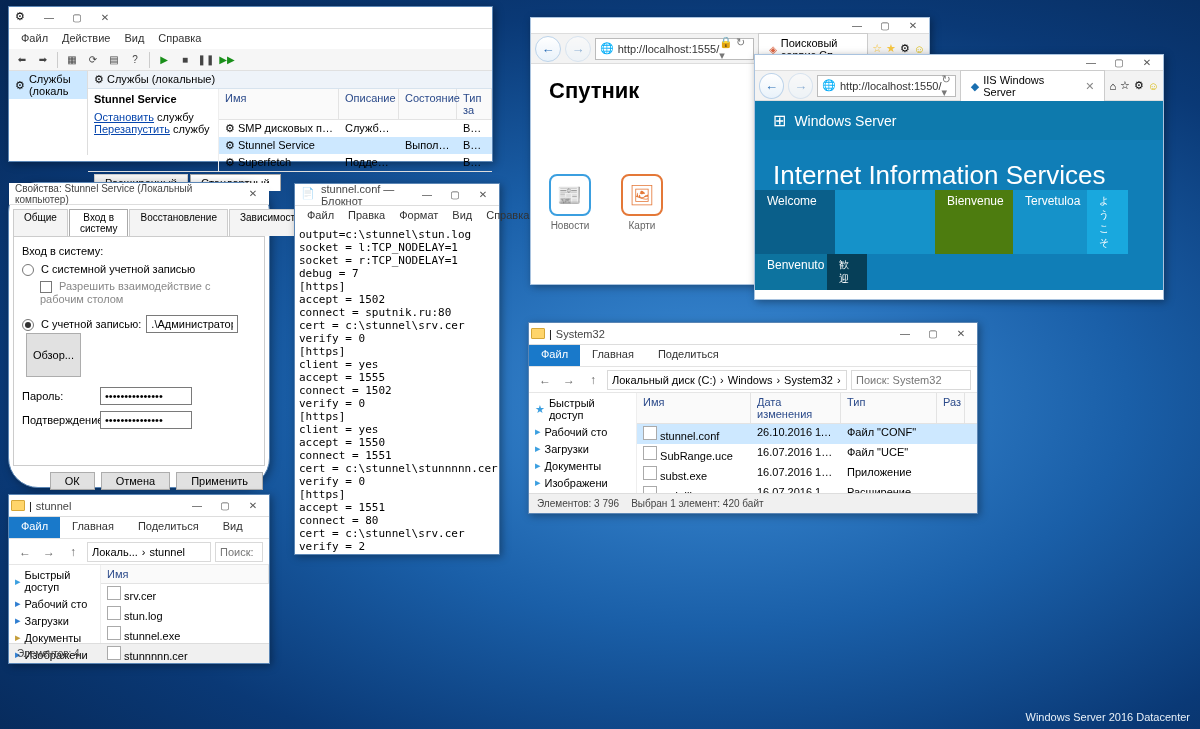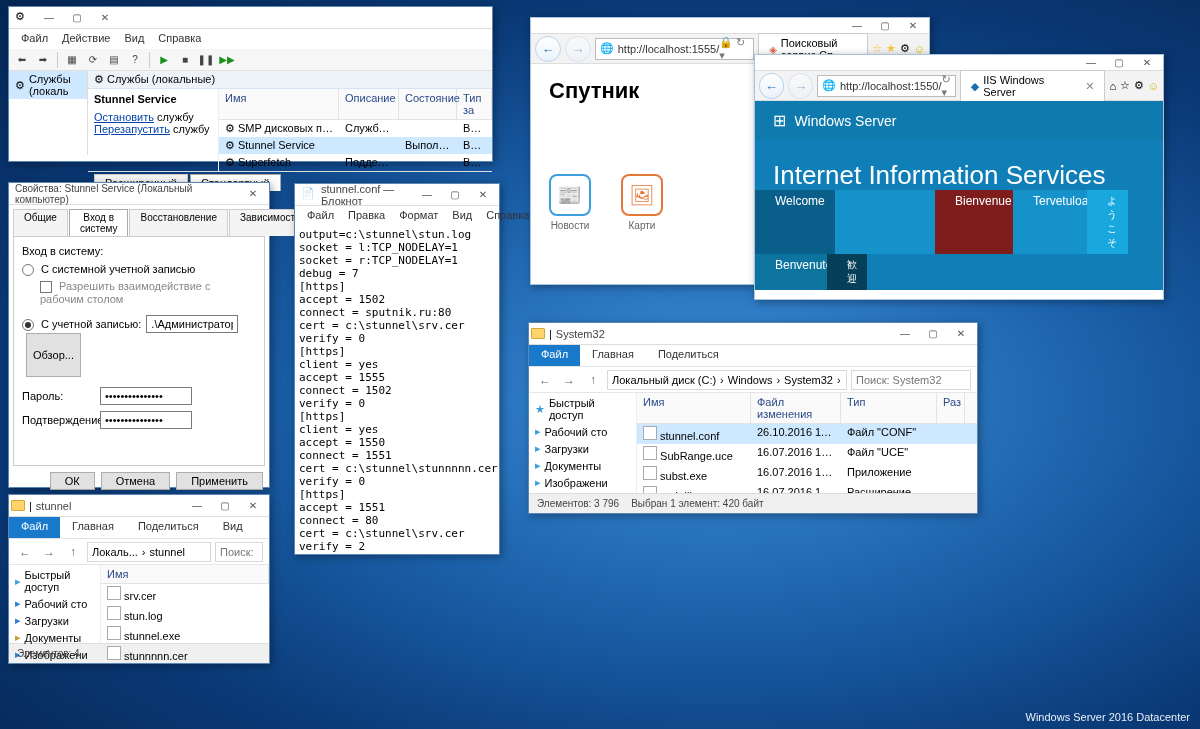--- a/index.html
+++ b/index.html
@@ -38,21 +38,21 @@
 .cbox { width: 12px; height: 12px; border: 1px solid #777; display: inline-block; vertical-align: middle; margin-right: 4px; }
 .icon-file { width: 14px; height: 14px; background: #fff; border: 1px solid #aaa; display: inline-block; position: relative; }
 .icon-folder { width: 14px; height: 11px; background: #ffd56b; border: 1px solid #d6a738; display: inline-block; border-radius: 1px; }
 .ie-toolbar { height: 30px; background: #f3f3f3; display: flex; align-items: center; padding: 2px 4px; gap: 4px; border-bottom: 1px solid #ddd; }
 .ie-navbtn { width: 26px; height: 26px; border: 1px solid #bcd3ea; border-radius: 50%; display: flex; align-items: center; justify-content: center; color: #2b6fb6; font-size: 13px; background: linear-gradient(#fff,#e9f2fa); }
 .ie-addr { flex: 1; height: 22px; border: 1px solid #bbb; background: #fff; display: flex; align-items: center; padding: 0 4px; font-size: 11px; color: #333; }
 .ie-tab { border: 1px solid #ccc; border-bottom: none; padding: 3px 10px; font-size: 11px; background: #fff; display: flex; align-items: center; gap: 4px; }
 .iis-banner { background: #0e7aad; color: #fff; padding: 10px 18px; font-size: 14px; display: flex; align-items: center; gap: 8px; }
 .iis-body { background: #107eb7; color: #fff; padding: 20px 18px; height: 150px; position: relative; }
 .iis-title { font-size: 26px; font-weight: 300; }
-.tile { padding: 4px 20px; font-size: 12px; color: #fff; }
+.tile { padding: 4px 12px; font-size: 12px; color: #fff; }
 .explorer-nav { height: 26px; background: #fff; display: flex; align-items: center; gap: 4px; padding: 2px 6px; border-bottom: 1px solid #e6e6e6; }
 .navarrow { width: 20px; text-align: center; color: #666; font-size: 12px; }
 .breadcrumb { flex: 1; border: 1px solid #d9d9d9; height: 20px; display: flex; align-items: center; padding: 0 4px; font-size: 11px; gap: 4px; }
 .searchbox { width: 120px; border: 1px solid #d9d9d9; height: 20px; padding: 0 4px; font-size: 11px; color: #888; }
 .ribbon-tabs { height: 22px; background: #fff; display: flex; gap: 0; font-size: 11px; border-bottom: 1px solid #e3e3e3; }
 .ribbon-tab { padding: 3px 12px; color: #333; }
 .ribbon-tab.file { background: #1979ca; color: #fff; }
 .desktop-brand { position: absolute; right: 10px; bottom: 6px; color: #e8f0f8; font-size: 11px; text-align: right; }
 </style>
 </head>
@@ -139,21 +139,21 @@
         </div>
       </div>
       <div style="display:flex; padding:2px 6px; gap:2px; border-top:1px solid #ddd;">
         <span class="tab">Расширенный</span>
         <span class="tab active">Стандартный</span>
       </div>
     </div>
   </div>
 </div>
 
-<div class="window" style="left:8px; top:182px; width:262px; height:306px;">
+<div class="window" style="left:8px; top:182px; width:262px; height:306px;border-radius:30px;">
   <div class="titlebar">
     <span class="ttitle" style="font-size:10px; padding-left:4px;">Свойства: Stunnel Service (Локальный компьютер)</span>
     <div class="winbtns">
         <div class="wbtn close">✕</div>
       </div>
   </div>
   <div style="display:flex; gap:1px; padding:4px 4px 0 4px; font-size:10px;">
     <span class="tab" style="font-size:10px;">Общие</span>
     <span class="tab active" style="font-size:10px;text-align:center;">Вход в систему</span>
     <span class="tab" style="font-size:10px;">Восстановление</span>
@@ -381,21 +381,21 @@
   </div>
   <div class="iis-banner">
     <span style="font-size:16px;">⊞</span>
     <span>Windows Server</span>
   </div>
   <div class="iis-body">
     <div class="iis-title">Internet Information Services</div>
     <div style="position:absolute; bottom:0; left:0; right:0; display:flex; flex-wrap:wrap;">
       <div class="tile" style="background:#0a5f8a; width:80px;">Welcome</div>
       <div class="tile" style="background:#1592c9; width:100px;"></div>
-      <div class="tile" style="background:#7f1d1d; width:78px;">Bienvenue</div>
+      <div class="tile" style="background:#4d7c0f; width:78px;">Bienvenue</div>
       <div class="tile" style="background:#1592c9; width:74px;">Tervetuloa</div>
       <div class="tile" style="background:#19a8de; width:41px; font-size:10px;">ようこそ</div>
       <div class="tile" style="background:#0d739f; width:72px;">Benvenuto</div>
       <div class="tile" style="background:#063f58; width:40px; font-size:10px;">歓迎</div>
     </div>
   </div>
 </div>
 
 <div class="window" style="left:528px; top:322px; width:450px; height:192px;">
   <div class="titlebar">
@@ -447,21 +447,21 @@
         </div>
         <div class="treeitem">
           <span style="color:#3b9fe0">▸</span>
           <span>Изображени</span>
         </div>
         <div class="treeitem"></div>
       </div>
     <div style="flex:1; overflow:hidden;">
       <div class="listhdr">
         <div style="width:114px;">Имя</div>
-        <div style="width:90px;">Файл изменения</div>
+        <div style="width:90px;">Дата изменения</div>
         <div style="width:96px;">Тип</div>
         <div style="width:28px;">Раз</div>
       </div>
       <div id="sys32-rows">
           <div class="listrow sel">
             <div style="width:114px;"><span class="icon-file"></span> stunnel.conf</div>
             <div style="width:90px;">26.10.2016 11:01</div>
             <div style="width:96px;">Файл "CONF"</div>
             <div style="width:28px;"></div>
           </div>

